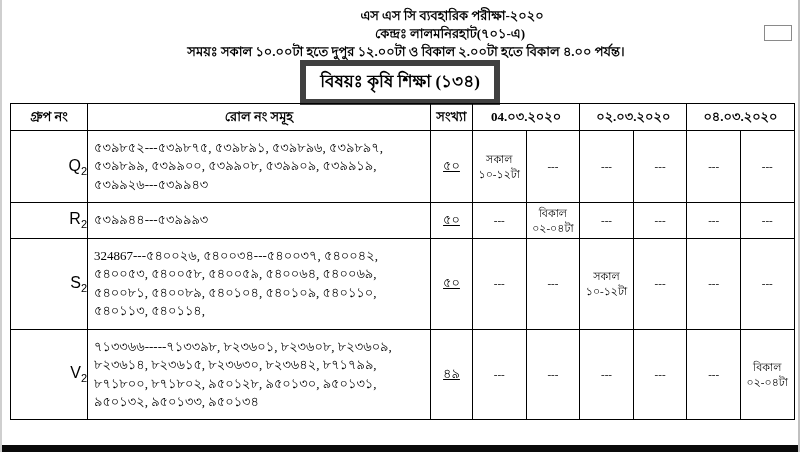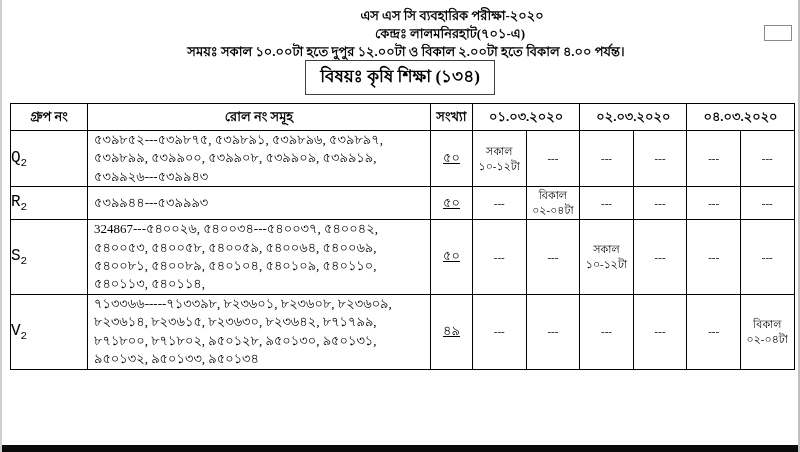--- a/index.html
+++ b/index.html
@@ -12,21 +12,21 @@
     border-left: 2px solid #cfcfcf;
     border-right: 2px solid #c0c0c0;
   }
   .hdr-line { position: absolute; width: 100%; text-align: center; font-size: 13px; font-weight: 600; }
   .hdr-line1 { top: 6px;  left: 52px; }
   .hdr-line2 { top: 24px; left: 50px; }
   .hdr-line3 { top: 42px; left: 6px; font-weight: 600; }
   .subject-wrap { position: absolute; top: 60px; width: 100%; text-align: center; }
   .subject-box {
     display: inline-block;
-    border: 1px solid #404040;
+    border: 6px solid #404040;
     padding: 2px 14px 3px 14px;
     font-size: 17px;
     font-weight: bold;
   }
   .corner-box {
     position: absolute; top: 25px; left: 762px;
     width: 28px; height: 16px;
     border: 1px solid #8a8a8a;
   }
   table#roster {
@@ -45,23 +45,23 @@
   col.c-count { width: 42px; }
   col.c-slot  { width: 53.6px; }
   #roster thead tr { height: 27px; margin-left: 25px; }
   #roster thead th { font-size: 13px; font-weight: 600; text-align: center; }
   #roster tbody tr:nth-child(1) { height: 40px; }
   #roster tbody tr:nth-child(2) { height: 30px; margin-top: 7px; }
   #roster tbody tr:nth-child(3) { height: 51px; }
   #roster tbody tr:nth-child(4) { height: 33px; }
   #roster tbody tr:nth-child(5) { height: 41px; }
   #roster tbody tr:nth-child(6) { height: 72px; }
-  .group-cell { text-align: left; font-size: 16px; font-family: Liberation Mono, monospace; }
+  .group-cell { text-align: right; font-size: 16px; font-family: Liberation Sans, sans-serif; }
   .group-cell sub { font-size: 11px; }
-  .rolls-cell { font-size: 13px; padding: 0 6px; line-height: 1.42; text-align: left; }
+  .rolls-cell { font-size: 13px; padding: 8px 6px; line-height: 1.42; text-align: left; }
   .count-cell { text-align: center; font-size: 13px; text-decoration: underline; }
   .schedule-cell {
     text-align: center;
     font-size: 11px;
     line-height: 1.35;
     white-space: pre-line;
     padding: 1px;
   }
   .bottom-bar { position: absolute; left: 0; bottom: 0; width: 100%; height: 7px; background: #0a0a0a; }
 </style>
@@ -86,21 +86,21 @@
       <col class="c-slot">
     <col class="c-slot">
       <col class="c-slot">
       <col class="c-slot">
   </colgroup>
   <thead>
     <tr>
       <th>গ্রুপ নং</th>
       <th>রোল নং সমূহ</th>
       <th>সংখ্যা</th>
-      <th colspan="2">০১.০৩.২০২০</th>
+      <th colspan="2">04.০৩.২০২০</th>
       <th colspan="2">০২.০৩.২০২০</th>
       <th colspan="2">০৪.০৩.২০২০</th>
     </tr>
   </thead>
   <tbody>
       <tr>
         <td class="group-cell"><span>Q</span><sub>2</sub></td>
         <td class="rolls-cell">৫৩৯৮৫২---৫৩৯৮৭৫, ৫৩৯৮৯১, ৫৩৯৮৯৬, ৫৩৯৮৯৭, ৫৩৯৮৯৯, ৫৩৯৯০০, ৫৩৯৯০৮, ৫৩৯৯০৯, ৫৩৯৯১৯, ৫৩৯৯২৬---৫৩৯৯৪৩</td>
         <td class="count-cell">৫০</td>
         <td class="schedule-cell">সকাল

